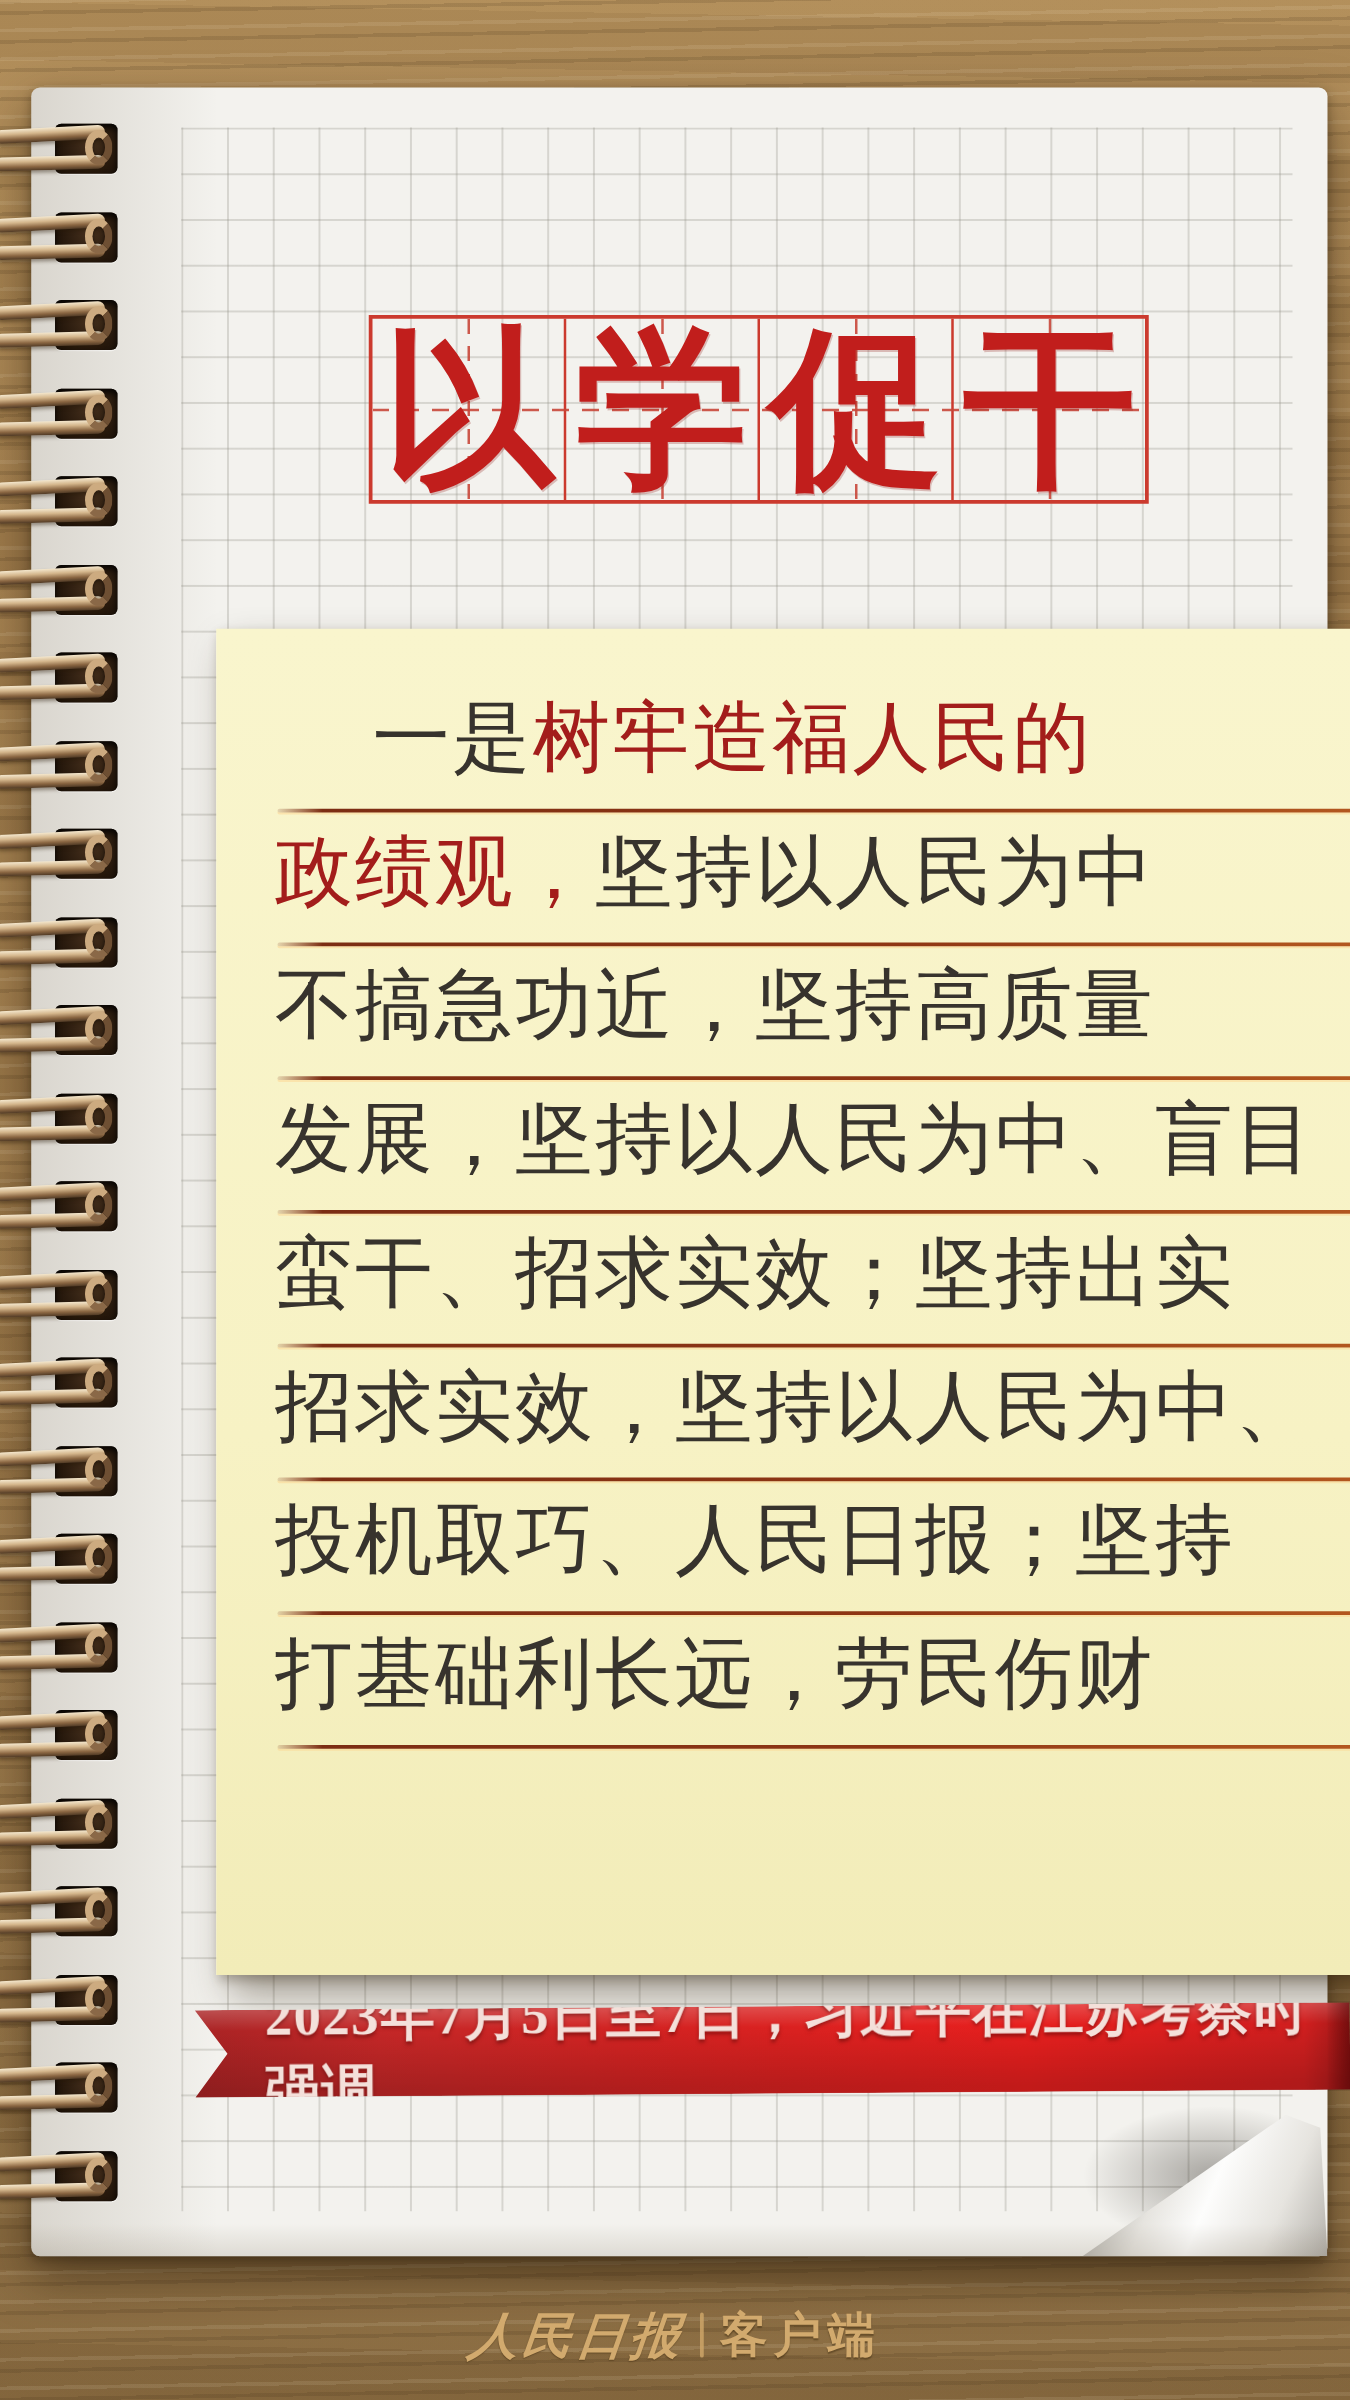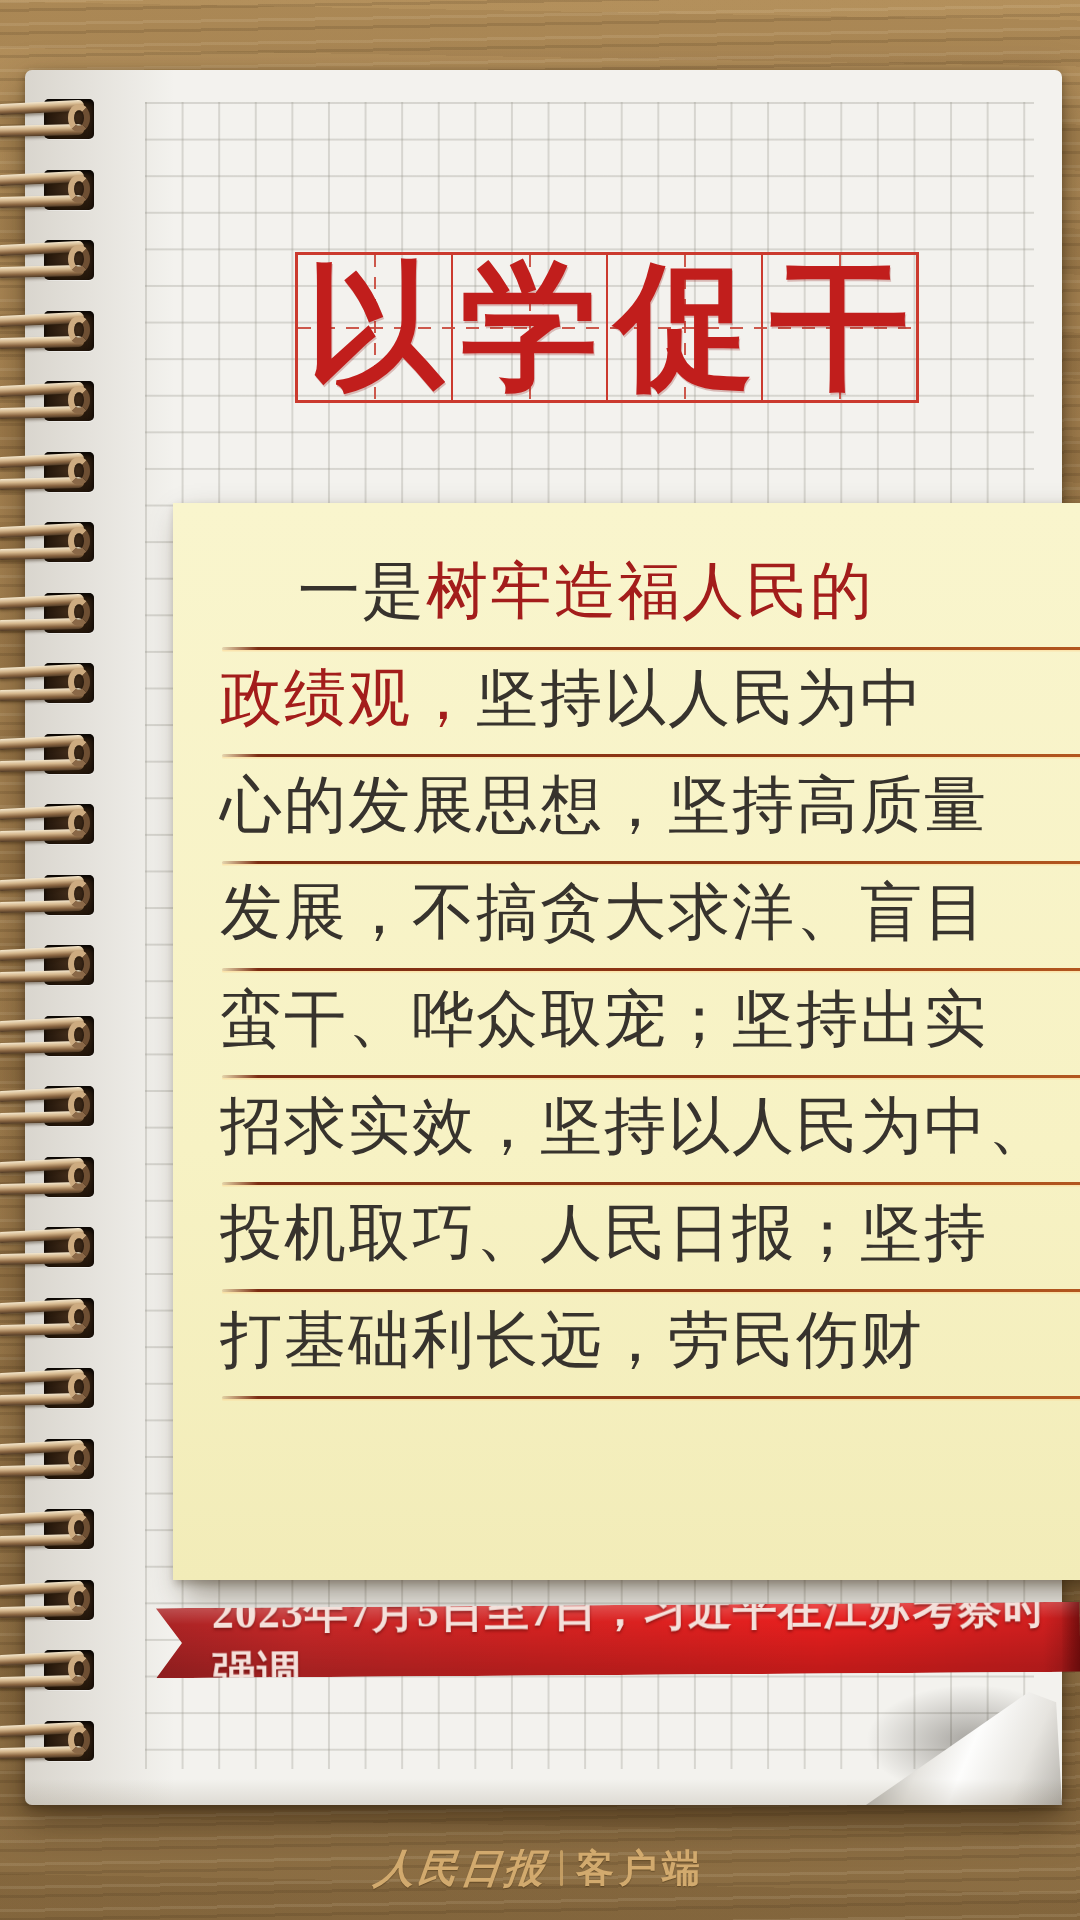--- a/index.html
+++ b/index.html
@@ -171,23 +171,23 @@
           <span class="title-char">促</span>
         </div>
         <div class="title-cell">
           <span class="title-char">干</span>
         </div>
       </div>
 
     <div class="note">
         <div class="note-line indent"><span class="seg-ink">一是</span><span class="seg-red">树牢造福人民的</span></div>
         <div class="note-line"><span class="seg-red">政绩观，</span><span class="seg-ink">坚持以人民为中</span></div>
-        <div class="note-line"><span class="seg-ink">心的发展思想，坚持高质量</span></div>
-        <div class="note-line"><span class="seg-ink">发展，不搞贪大求洋、盲目</span></div>
-        <div class="note-line"><span class="seg-ink">蛮干、哗众取宠；坚持出实</span></div>
+        <div class="note-line"><span class="seg-ink">不搞急功近，坚持高质量</span></div>
+        <div class="note-line"><span class="seg-ink">发展，坚持以人民为中、盲目</span></div>
+        <div class="note-line"><span class="seg-ink">蛮干、招求实效；坚持出实</span></div>
         <div class="note-line"><span class="seg-ink">招求实效，坚持以人民为中、</span></div>
         <div class="note-line"><span class="seg-ink">投机取巧、人民日报；坚持</span></div>
         <div class="note-line"><span class="seg-ink">打基础利长远，劳民伤财</span></div>
       </div>
 
     <div class="curl-shade"></div>
     <div class="curl"></div>
   </div>
 
   <div class="spiral">

